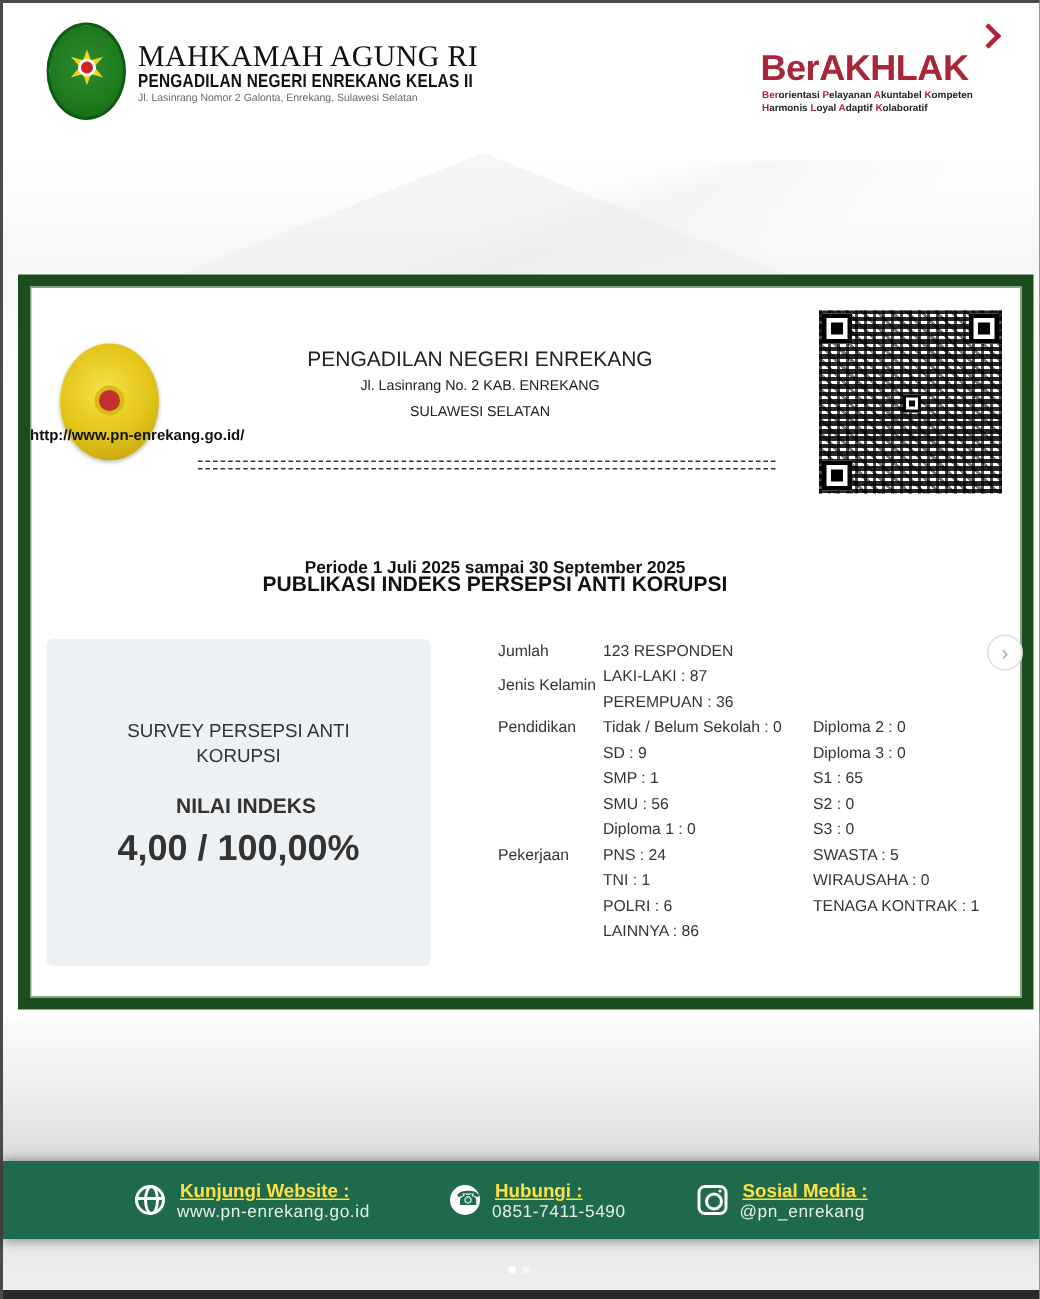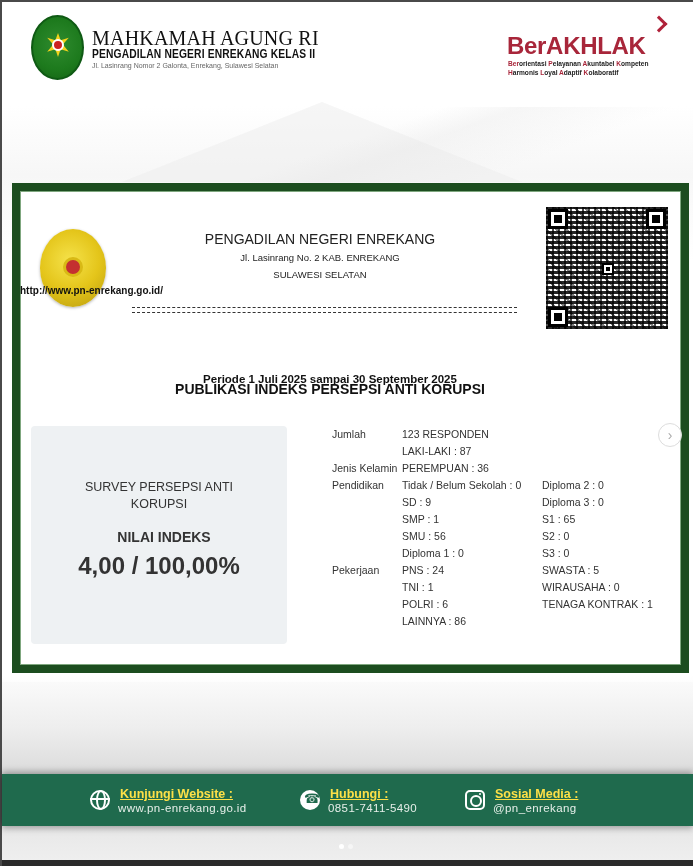--- a/index.html
+++ b/index.html
@@ -222,21 +222,21 @@
         <div>KORUPSI</div>
       </div>
       <div class="idx-l2">NILAI INDEKS</div>
       <div class="idx-val">4,00 / 100,00%</div>
     </div>
 
     <div class="stats">
       <div class="row c1" style="top:0">Jumlah</div>
       <div class="row c2" style="top:0">123 RESPONDEN</div>
 
-      <div class="row c1" style="top:34px">Jenis Kelamin</div>
+      <div class="row c1" style="top:23px">Jenis Kelamin</div>
       <div class="row c2" style="top:17px">LAKI-LAKI : 87</div>
       <div class="row c2" style="top:34px">PEREMPUAN : 36</div>
 
       <div class="row c1" style="top:51px">Pendidikan</div>
       <div class="row c2" style="top:51px">Tidak / Belum Sekolah : 0</div>
       <div class="row c2" style="top:68px">SD : 9</div>
       <div class="row c2" style="top:85px">SMP : 1</div>
       <div class="row c2" style="top:102px">SMU : 56</div>
       <div class="row c2" style="top:119px">Diploma 1 : 0</div>
       <div class="row c3" style="top:51px">Diploma 2 : 0</div>

